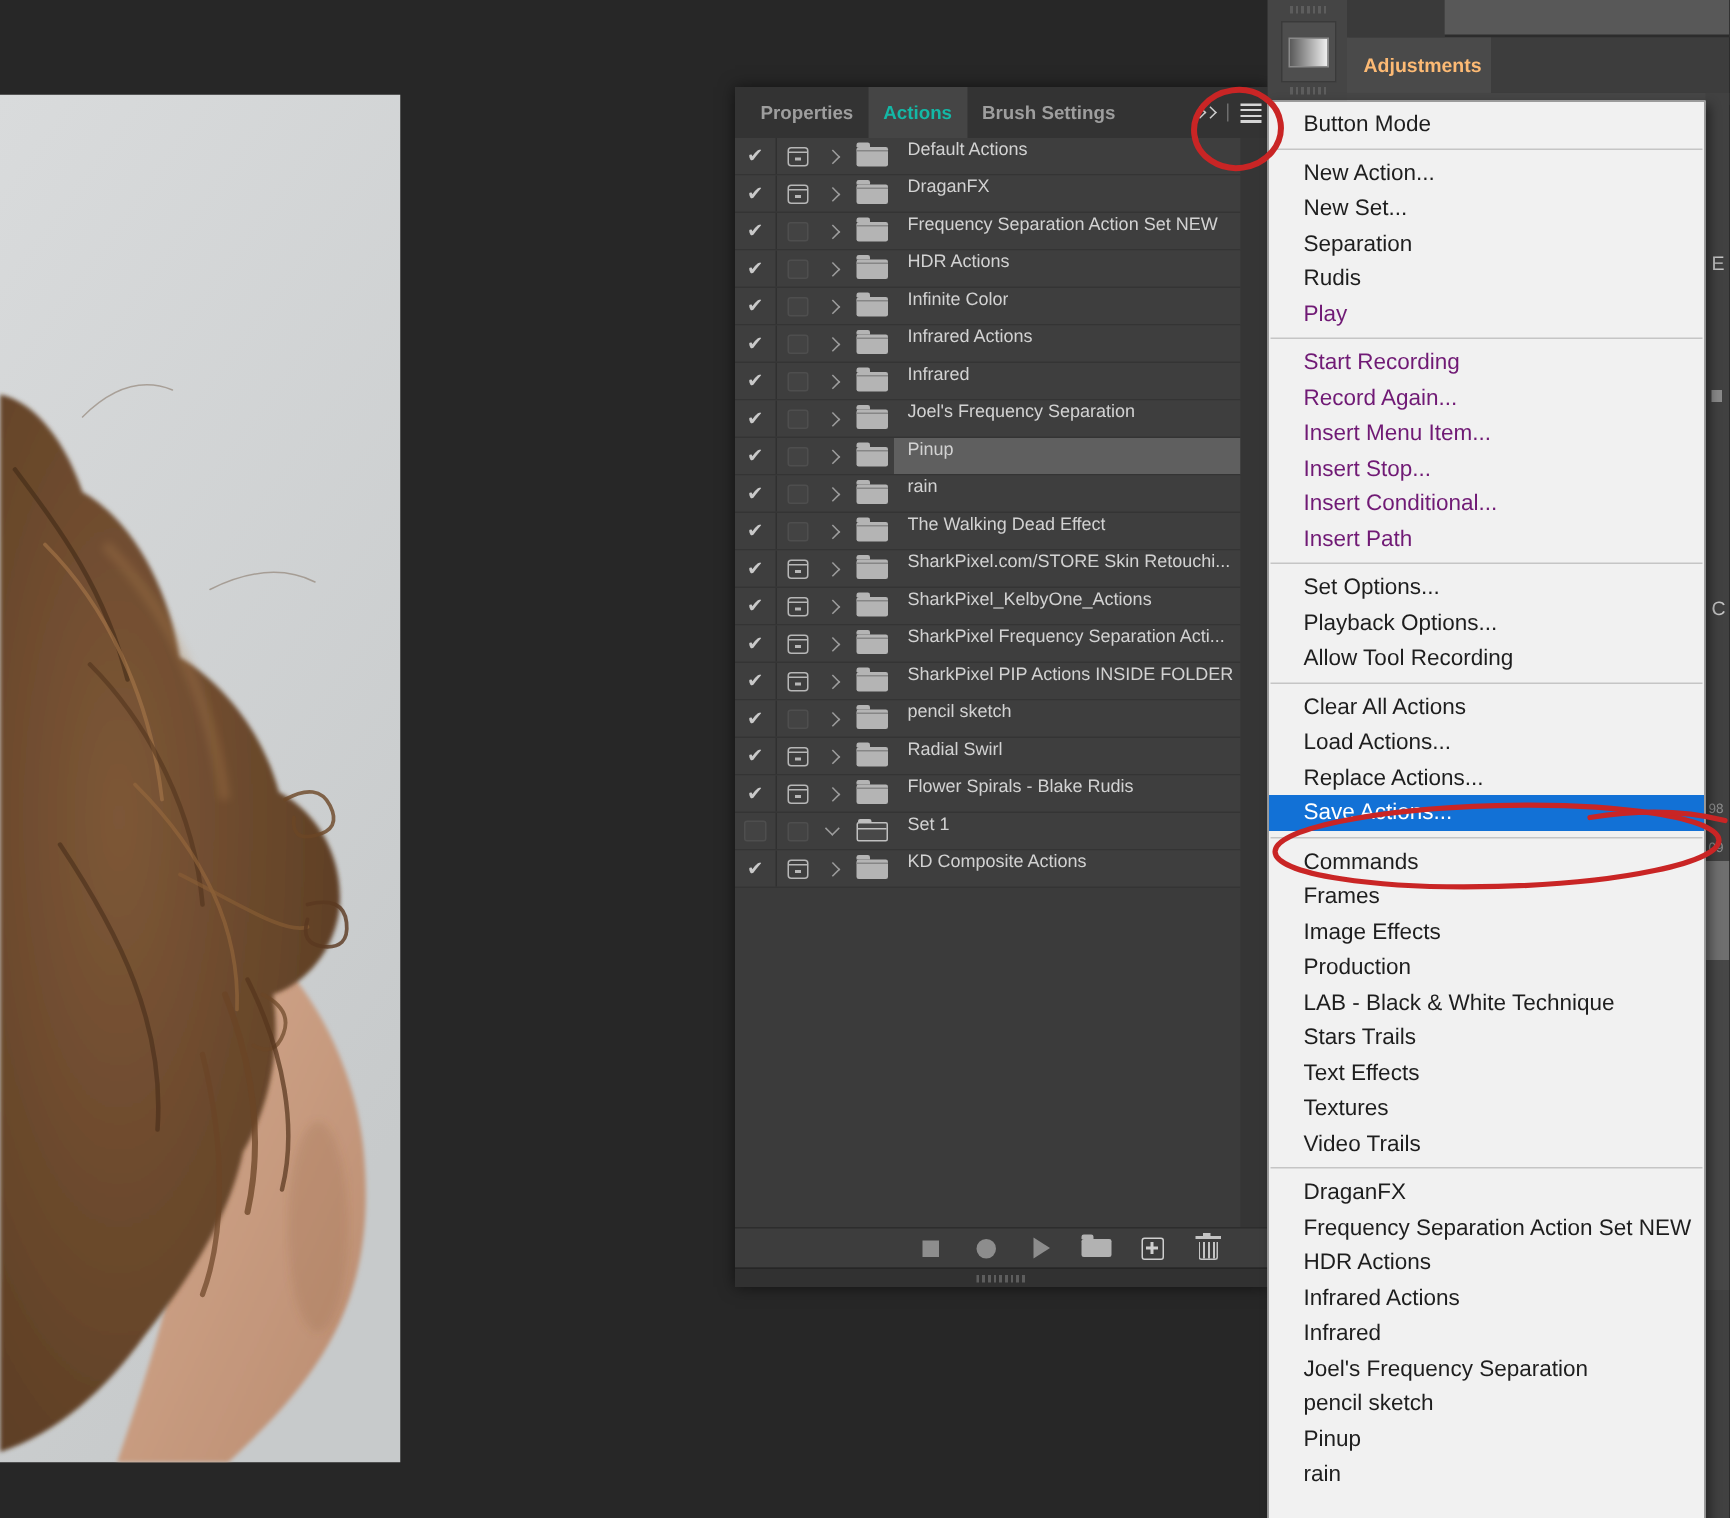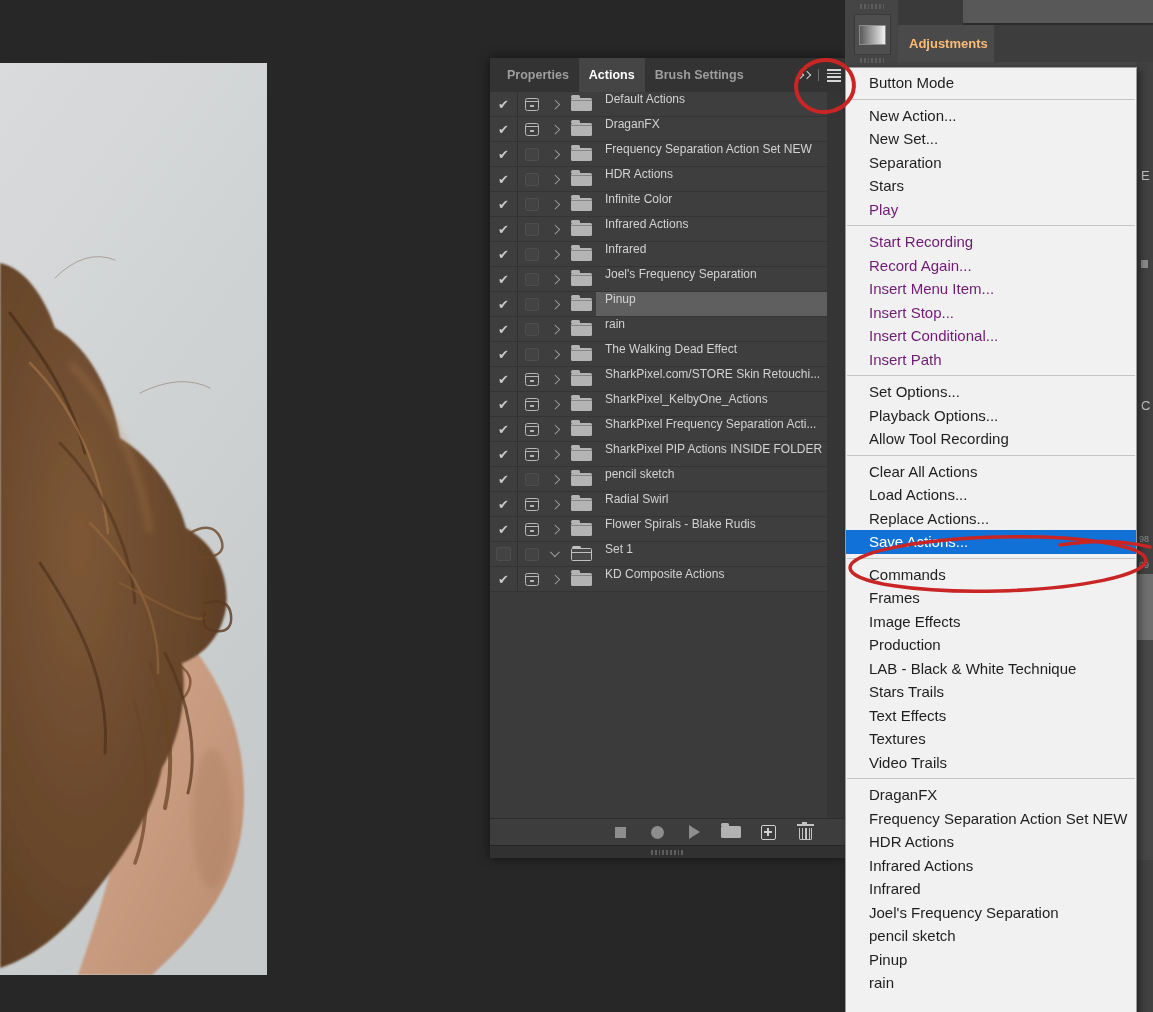--- a/index.html
+++ b/index.html
@@ -14,21 +14,21 @@
   #photo svg{display:block;}
 
   
   #actions-panel{
     position:absolute;left:490px;top:58px;width:355px;height:800px;
     background:#3b3b3b;box-shadow:0 0 10px rgba(0,0,0,.55);
     display:flex;flex-direction:column;
   }
   .tab-bar{height:34px;background:#333333;display:flex;align-items:stretch;padding-left:7px;position:relative;}
   .ptab{padding:0 10px;line-height:34px;font-size:12.5px;font-weight:bold;color:#9e9e9e;}
-  .ptab.active{background:#454545;color:#ffffff;}
+  .ptab.active{background:#454545;color:#14b8a6;}
   .tabbar-right{position:absolute;right:4px;top:0;height:34px;display:flex;align-items:center;gap:6px;}
   .dbl-chev{display:flex;margin-right:2px;}
   .dbl-chev i{width:5px;height:5px;border-right:1.6px solid #cfcfcf;border-bottom:1.6px solid #cfcfcf;transform:rotate(-45deg);margin-left:1px;}
   .vdiv{width:1px;height:12px;background:#6e6e6e;}
   .hamburger{width:14px;height:13px;background:repeating-linear-gradient(180deg,#d6d6d6 0 1.6px,transparent 1.6px 3.7px);margin-left:2px;}
 
   .alist{position:relative;flex:1;background:#3b3b3b;overflow:hidden;}
   .gutter{position:absolute;right:0;top:0;width:18px;height:100%;background:#353535;}
   .arow{height:25px;display:flex;align-items:center;width:337px;border-bottom:1px solid #343434;background:#3e3e3e;box-sizing:border-box;}
   .cell{display:flex;align-items:center;justify-content:center;height:100%;}
@@ -572,21 +572,21 @@
   <span class="frag-mid"></span>
 </div>
 
 <div id="flyout">
   <div id="menu-host">
       <div class="mitem"><span class="mlabel">Button Mode</span></div>
       <div class="msep"></div>
       <div class="mitem"><span class="mlabel">New Action...</span></div>
       <div class="mitem"><span class="mlabel">New Set...</span></div>
       <div class="mitem"><span class="mlabel">Separation</span></div>
-      <div class="mitem"><span class="mlabel">Stars</span></div>
+      <div class="mitem"><span class="mlabel">Rudis</span></div>
       <div class="mitem disabled"><span class="mlabel">Play</span></div>
       <div class="msep"></div>
       <div class="mitem disabled"><span class="mlabel">Start Recording</span></div>
       <div class="mitem disabled"><span class="mlabel">Record Again...</span></div>
       <div class="mitem disabled"><span class="mlabel">Insert Menu Item...</span></div>
       <div class="mitem disabled"><span class="mlabel">Insert Stop...</span></div>
       <div class="mitem disabled"><span class="mlabel">Insert Conditional...</span></div>
       <div class="mitem disabled"><span class="mlabel">Insert Path</span></div>
       <div class="msep"></div>
       <div class="mitem"><span class="mlabel">Set Options...</span></div>

